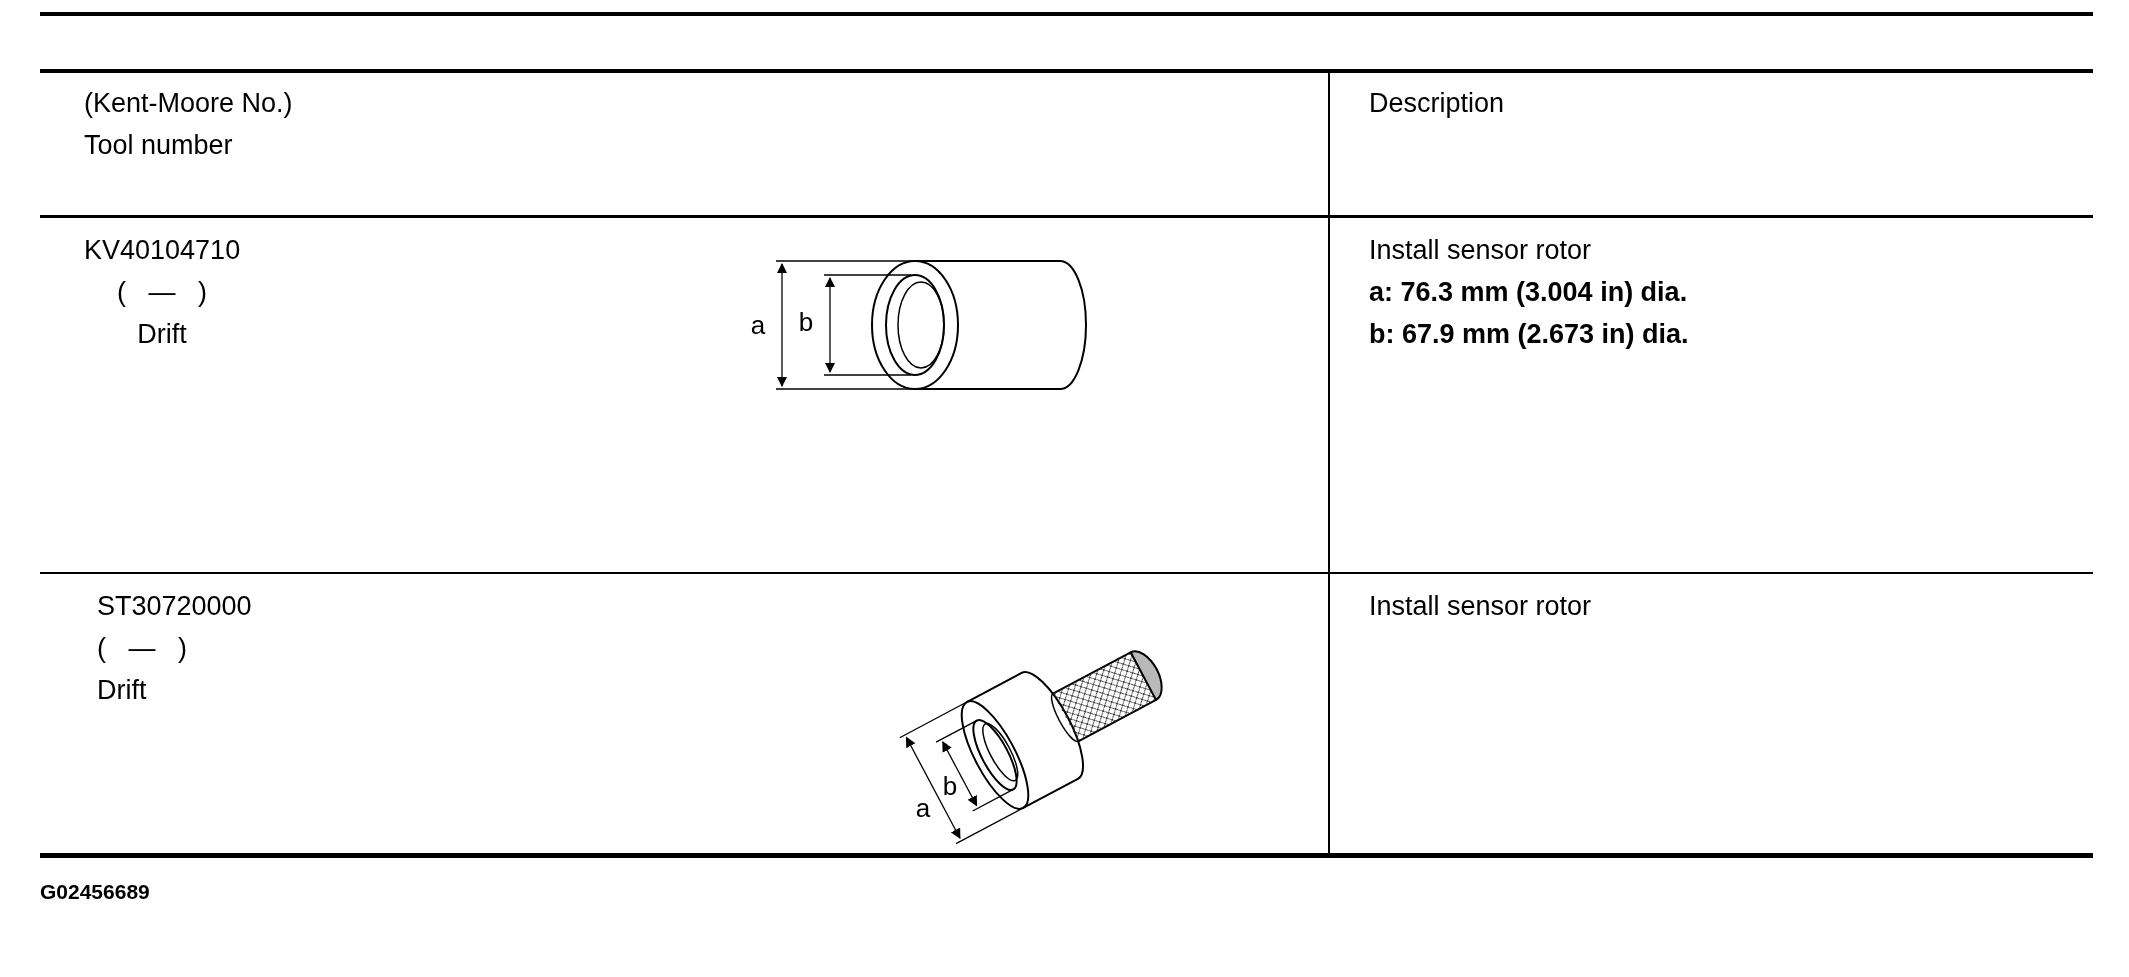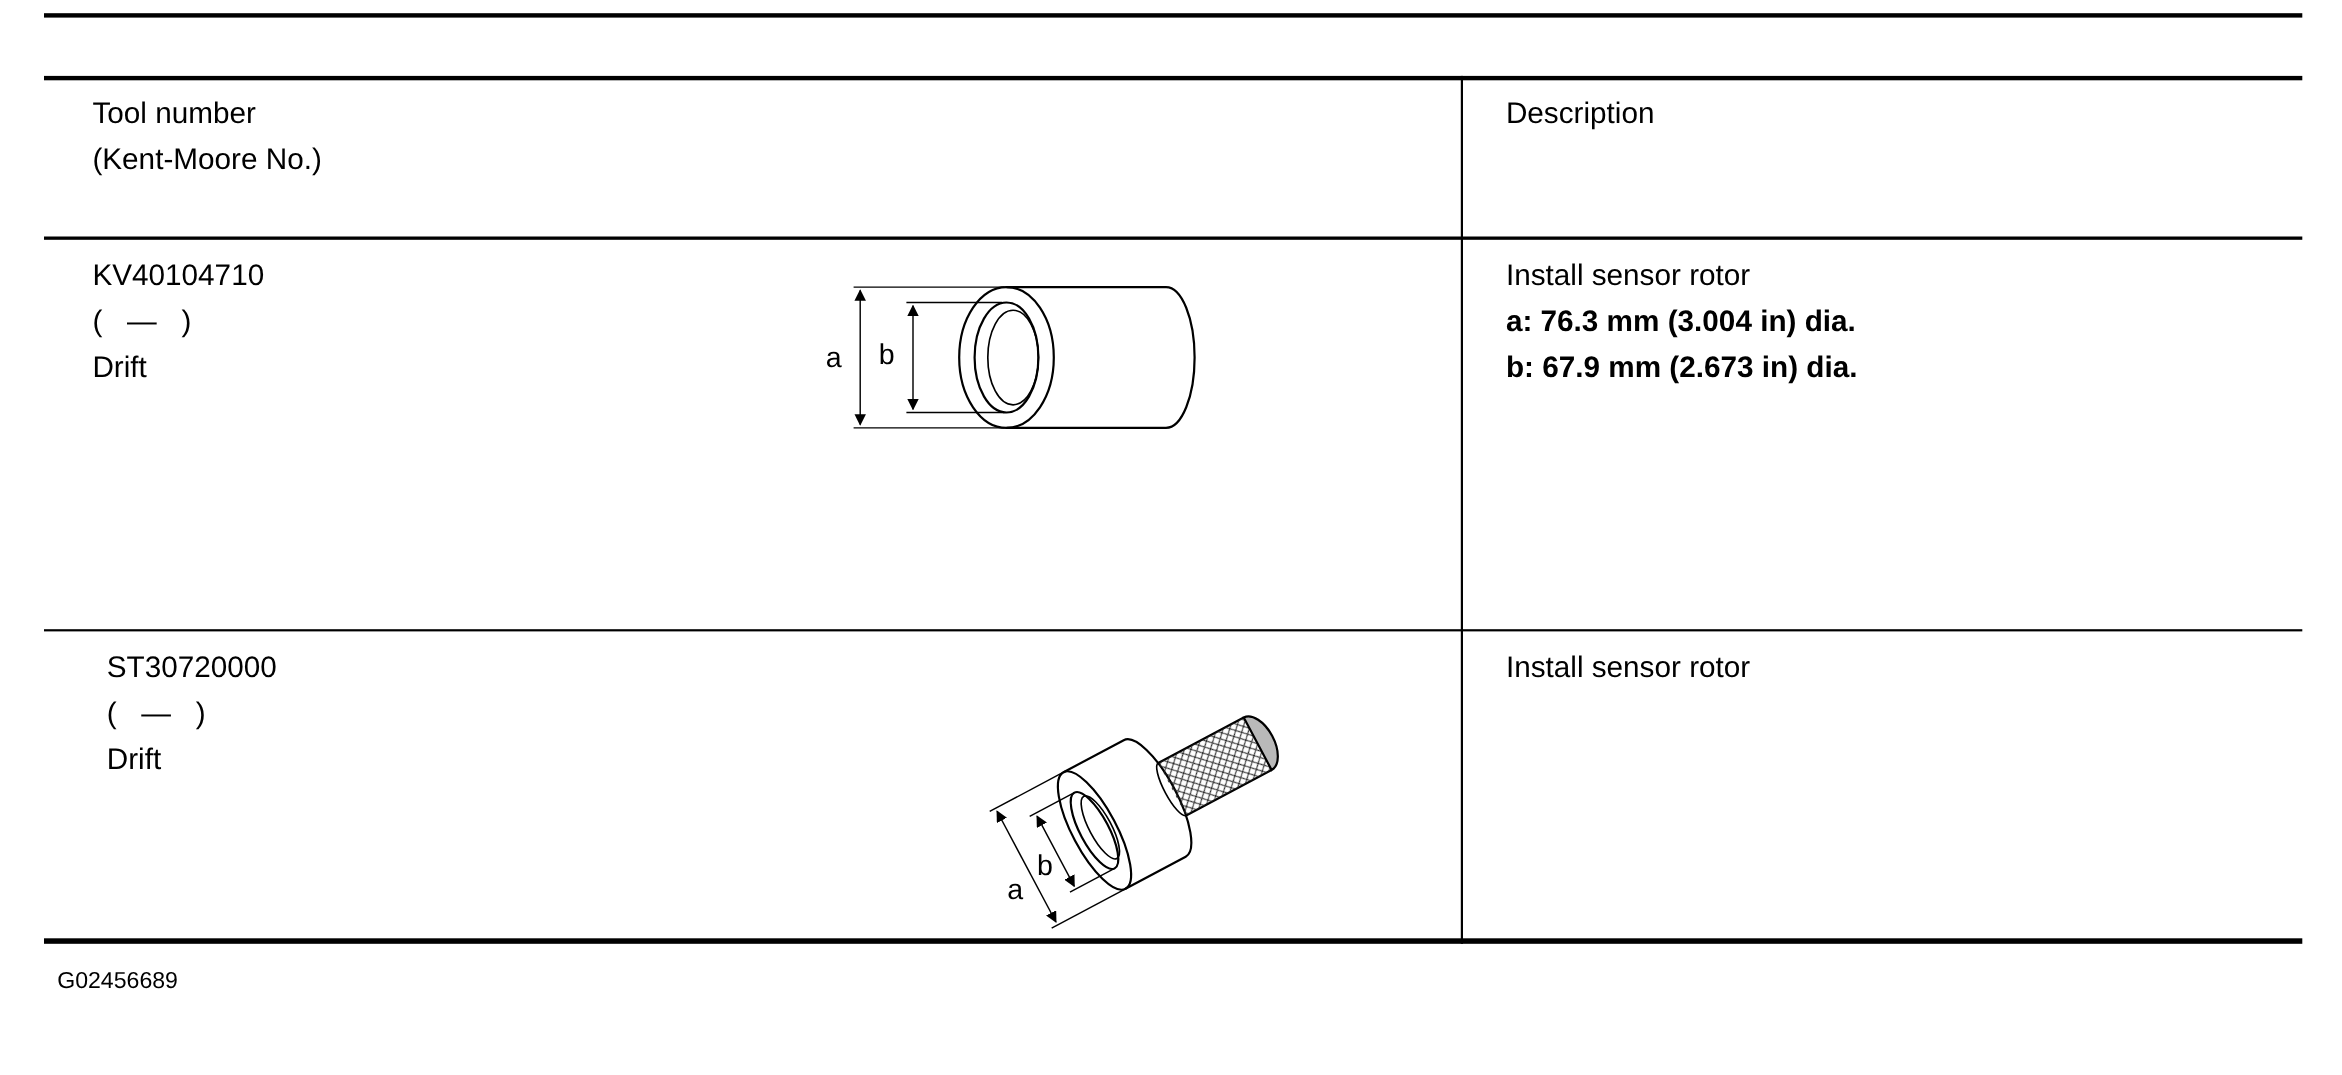--- a/index.html
+++ b/index.html
@@ -19,23 +19,22 @@
     font-size: 27px;
     line-height: 42px;
     color: #000;
   }
   .cell span { display: block; }
   .km { white-space: pre; }
   .dim { font-weight: bold; }
   .figid {
     position: absolute;
     font-size: 21px;
-    font-weight: normal;
+    font-weight: bold;
     color: #000;
-    margin-left: 12px;
   }
   .illus { position: absolute; }
   .illus text {
     font-family: "Liberation Sans", sans-serif;
     font-size: 26px;
     fill: #000;
     text-anchor: middle;
   }
 </style>
 </head>
@@ -45,28 +44,28 @@
 
   <div class="hr" style="left:40px; top:12px; width:2053px; height:4px;"></div>
   <div class="hr" style="left:40px; top:69px; width:2053px; height:4px;"></div>
   <div class="hr" style="left:40px; top:215px; width:2053px; height:3px;"></div>
   <div class="hr" style="left:40px; top:572px; width:2053px; height:2px;"></div>
   <div class="hr" style="left:40px; top:853px; width:2053px; height:5px;"></div>
 
   <div class="vr" style="left:1328px; top:69px; width:2px; height:789px;"></div>
 
   <div class="cell" style="left:84px; top:82px;">
+    <span>(Kent-Moore No.)</span>
     <span>Tool number</span>
-    <span>(Kent-Moore No.)</span>
   </div>
   <div class="cell" style="left:1369px; top:82px;">
     <span>Description</span>
   </div>
 
-  <div class="cell" style="left:84px; top:229px;">
+  <div class="cell" style="left:84px; top:229px;text-align:center;">
     <span>KV40104710</span>
     <span class="km">(   —   )</span>
     <span>Drift</span>
   </div>
 
   <svg class="illus" style="left:740px; top:240px;" width="380" height="170" viewBox="0 0 380 170">
     <defs>
       <marker id="arr1" viewBox="0 0 10 10" refX="9" refY="5" markerWidth="8" markerHeight="8" orient="auto-start-reverse">
         <path d="M0 0 L10 5 L0 10 z" fill="#000"></path>
       </marker>

